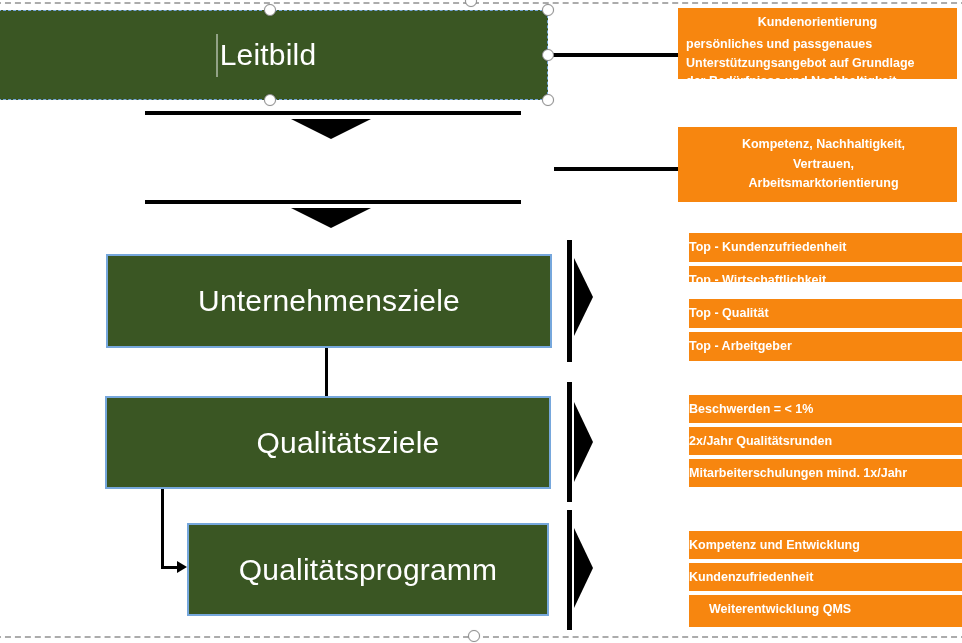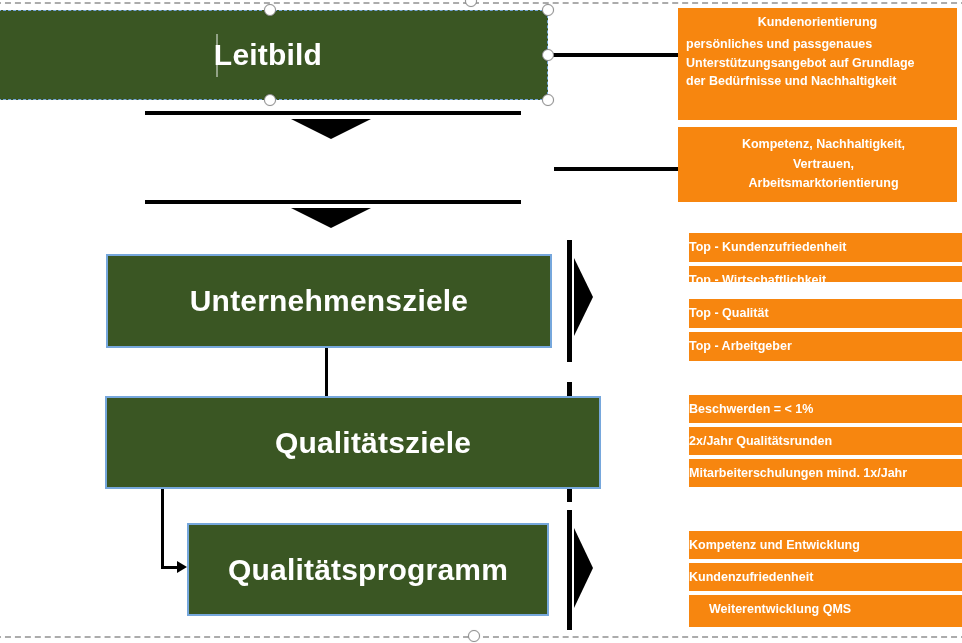--- a/index.html
+++ b/index.html
@@ -11,21 +11,21 @@
 
   
   .handle{position:absolute;width:12px;height:12px;border-radius:50%;
           background:#fff;border:1.5px solid #8F8F8F;box-sizing:border-box;
           box-shadow:0 0 1px rgba(0,0,0,.25);z-index:30;}
 
   
   .gbox{position:absolute;background:var(--box-green,#3A5623);
         border:2px solid var(--selection-blue,#76A7DC);box-sizing:border-box;
         display:flex;align-items:center;justify-content:center;z-index:5;}
-  .gbox .lbl{color:#fff;font-weight:bold;letter-spacing:.2px;white-space:nowrap;}
+  .gbox .lbl{color:#fff;font-weight:normal;letter-spacing:.2px;white-space:nowrap;}
   .gbox.editing{border-style:dashed;border-width:1.5px;}
   .caret{position:absolute;width:2px;background:rgba(255,255,255,.45);}
 
   
   .panel{position:absolute;background:var(--panel-orange,#F7860F);color:#fff;
          font-weight:bold;font-size:12.5px;box-sizing:border-box;z-index:5;}
   .panel .ttl{text-align:center;margin:6px 4px 5px 4px;line-height:16px;}
   .panel .ln{line-height:18.5px;}
   .panel.left-body .ln{text-align:left;padding-left:8px;padding-right:4px;}
   .panel.centered{display:flex;flex-direction:column;justify-content:center;text-align:center;}
@@ -58,21 +58,21 @@
     <div class="caret" style="left:227px;top:23px;height:43px;"></div>
   </div>
   <div class="handle" style="left:264px;top:4px;"></div>
   <div class="handle" style="left:542px;top:4px;"></div>
   <div class="handle" style="left:542px;top:49px;"></div>
   <div class="handle" style="left:542px;top:94px;"></div>
   <div class="handle" style="left:264px;top:94px;"></div>
 
   <div class="hline" style="left:548px;top:53px;width:130px;height:4px;"></div>
 
-  <div class="panel left-body" style="left:678px;top:8px;width:279px;height:112px;">
+  <div class="panel left-body" style="left:678px;top:8px;width:279px;height:71px;">
     <div class="ttl">Kundenorientierung</div>
     <div class="ln">persönliches und passgenaues</div>
     <div class="ln">Unterstützungsangebot auf Grundlage</div>
     <div class="ln">der Bedürfnisse und Nachhaltigkeit</div>
   </div>
 
   <div>
     <div class="hline" style="left:145px;top:111px;width:376px;height:4px;"></div>
     <div class="tri tri-down" style="left:291px;top:119px;"></div>
   </div>
@@ -98,21 +98,21 @@
   <div>
     <div class="vline" style="left:567px;top:240px;width:4.5px;height:122px;"></div>
     <div class="tri tri-right" style="left:574px;top:258px;"></div>
   </div>
 
   <div class="bar" style="top:233px;height:29px;line-height:29px;">Top - Kundenzufriedenheit</div>
   <div class="bar" style="top:266px;height:16px;line-height:29px;">Top - Wirtschaftlichkeit</div>
   <div class="bar" style="top:299px;height:29px;line-height:29px;">Top - Qualität</div>
   <div class="bar" style="top:332px;height:29px;line-height:29px;">Top - Arbeitgeber</div>
 
-  <div class="gbox" style="left:105px;top:396px;width:496px;height:93px;padding-left:40px;">
+  <div class="gbox" style="left:105px;top:396px;width:446px;height:93px;padding-left:40px;">
     <span class="lbl" style="font-size:30px;">Qualitätsziele</span>
   </div>
 
   <div>
     <div class="vline" style="left:567px;top:382px;width:4.5px;height:120px;"></div>
     <div class="tri tri-right" style="left:574px;top:402px;border-top-width:40px;border-bottom-width:40px;"></div>
   </div>
 
   <div class="bar" style="top:395px;height:28px;line-height:28px;">Beschwerden = &lt; 1%</div>
   <div class="bar" style="top:427px;height:28px;line-height:28px;">2x/Jahr Qualitätsrunden</div>

